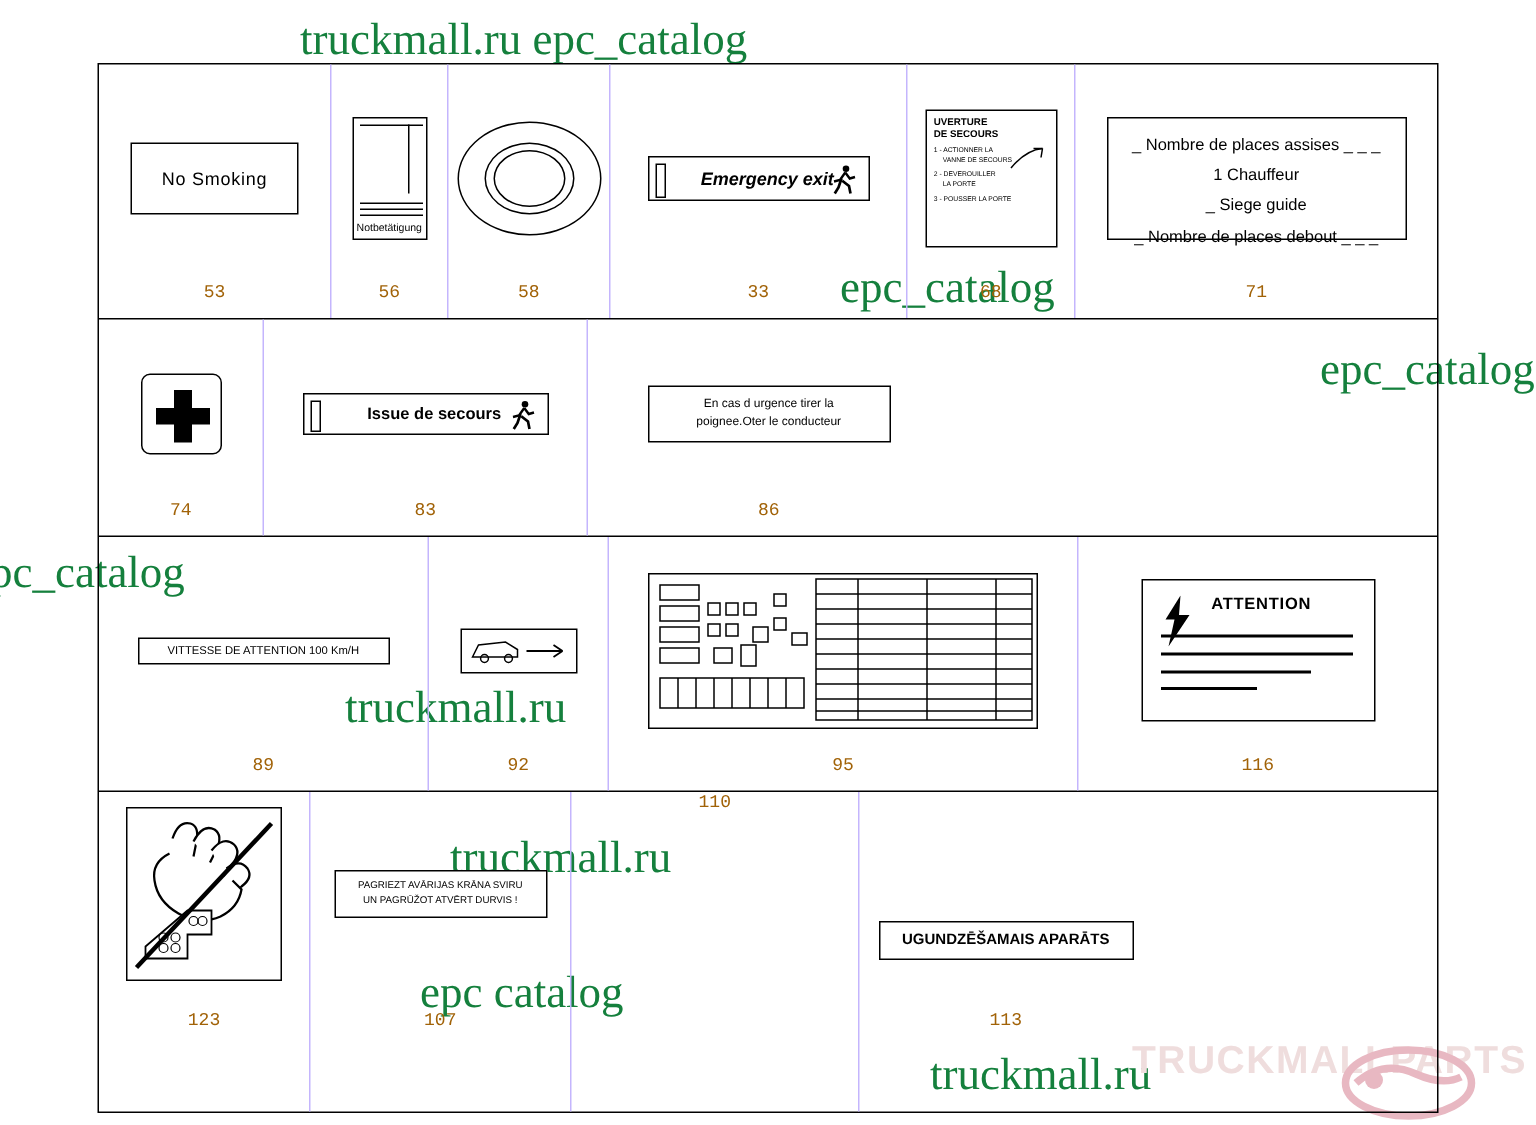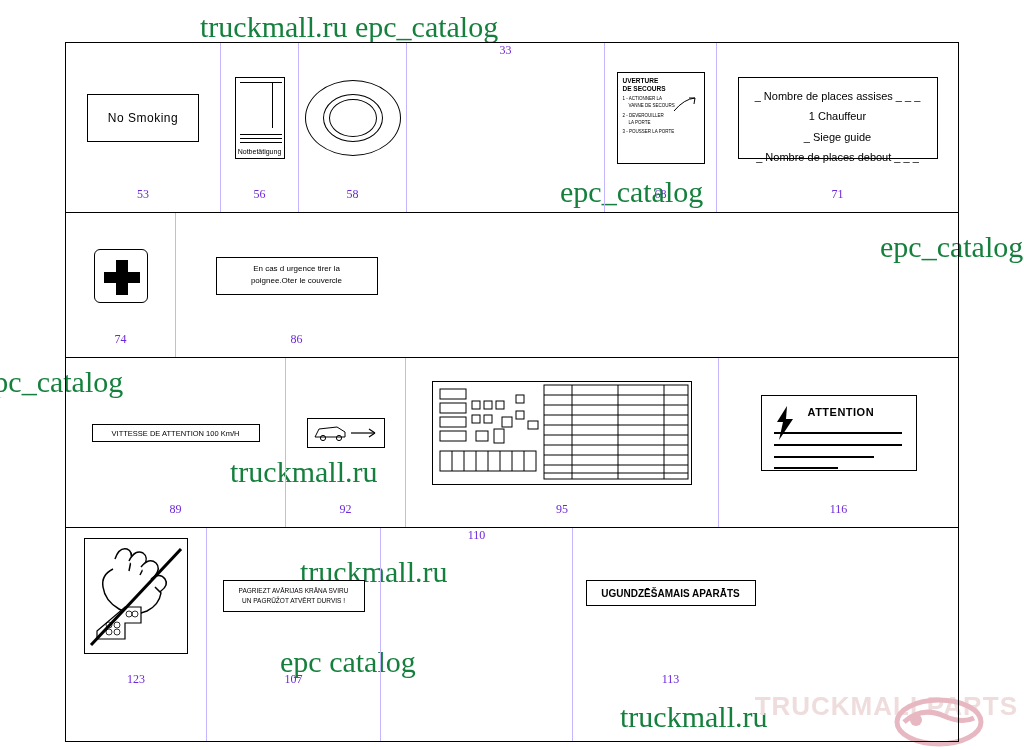--- a/index.html
+++ b/index.html
@@ -70,23 +70,23 @@
     flex:1 1 auto;
     display:flex;
     align-items:center;
     justify-content:center;
     width:100%;
     padding-top:6px;
     box-sizing:border-box;
   }
   .num{
     font-size:12px;
-    color:#6d28d9;
+    color:#a16207;
     padding-bottom:10px;
-    font-family:Liberation Serif, serif;
+    font-family:Liberation Mono, monospace;
   }
   .r4 .num{padding-bottom:54px;}
 
   
   .plate{
     border:1px solid #000;
     background:#fff;
     display:flex;
     align-items:center;
     justify-content:center;
@@ -157,21 +157,21 @@
   .p89 span{font-size:7.5px;}
 
   
   .p92{width:78px;height:30px;position:relative;}
   .p92 svg{display:block;}
 
   
   .p95{width:260px;height:104px;position:relative;background:#fff;}
 
   
-  .p101{width:156px;height:76px;position:relative;display:block;text-align:right;}
+  .p101{width:156px;height:95px;position:relative;display:block;text-align:right;}
   .p101 .title{position:absolute;left:46px;top:10px;font-size:11px;font-weight:bold;letter-spacing:.5px;}
   .p101 .bolt{position:absolute;left:12px;top:10px;}
   .p101 .ln{position:absolute;height:1.5px;background:#000;}
 
   
   .p104{width:104px;height:116px;position:relative;background:#fff;}
 
   
   .p107{width:142px;height:32px;display:block;padding:5px 3px;text-align:center;}
   .p107 div{font-size:6.5px;line-height:1.6;}
@@ -240,20 +240,33 @@
         <div class="p58">
           <div class="o o1"></div>
           <div class="o o2"></div>
           <div class="o o3"></div>
         </div>
       </div>
       <div class="num">58</div>
     </div>
 
     <div class="cell" style="width:198px">
+      <div class="art">
+        <div class="plate p62">
+          <div class="bar"></div>
+          <span class="txt">Emergency exit</span>
+          <svg class="man" width="22" height="22" viewBox="0 0 22 22">
+            <circle cx="13" cy="3.5" r="2.2" fill="#000"></circle>
+            <path d="M12.5 6 L9 11 L5 12" stroke="#000" stroke-width="1.6" fill="none"></path>
+            <path d="M12.5 6 L15.5 10 L19 9" stroke="#000" stroke-width="1.6" fill="none"></path>
+            <path d="M10 10 L8 16 L5.5 20" stroke="#000" stroke-width="1.8" fill="none"></path>
+            <path d="M10.5 11.5 L15 15 L16 20" stroke="#000" stroke-width="1.8" fill="none"></path>
+          </svg>
+        </div>
+      </div>
       <div class="num">33</div>
     </div>
 
     <div class="cell" style="width:112px">
       <div class="art">
         <div class="plate p68">
           <div class="h">UVERTURE</div>
           <div class="h">DE SECOURS</div>
           <svg class="arrow" width="26" height="20" viewBox="0 0 26 20">
             <path d="M2 16 Q12 4 23 3" stroke="#000" stroke-width="1" fill="none"></path>
@@ -289,26 +302,42 @@
         <div class="plate p74">
           <div class="hbar"></div>
           <div class="vbar"></div>
         </div>
       </div>
       <div class="num">74</div>
     </div>
 
 
 
+    <div class="cell" style="width:216px">
+      <div class="art">
+        <div class="plate p83">
+          <div class="bar"></div>
+          <span class="txt">Issue de secours</span>
+          <svg class="man" width="22" height="22" viewBox="0 0 22 22">
+            <circle cx="13" cy="3.5" r="2.2" fill="#000"></circle>
+            <path d="M12.5 6 L9 11 L5 12" stroke="#000" stroke-width="1.6" fill="none"></path>
+            <path d="M12.5 6 L15.5 10 L19 9" stroke="#000" stroke-width="1.6" fill="none"></path>
+            <path d="M10 10 L8 16 L5.5 20" stroke="#000" stroke-width="1.8" fill="none"></path>
+            <path d="M10.5 11.5 L15 15 L16 20" stroke="#000" stroke-width="1.8" fill="none"></path>
+          </svg>
+        </div>
+      </div>
+      <div class="num">83</div>
+    </div>
 
     <div class="cell" style="width:241px">
       <div class="art">
         <div class="plate p86">
           <div>En cas d urgence tirer la</div>
-          <div>poignee.Oter le couvercle</div>
+          <div>poignee.Oter le conducteur</div>
         </div>
       </div>
       <div class="num">86</div>
     </div>
   </div>
 
   <div class="row r3">
 
     <div class="cell" style="width:220px">
       <div class="art">
@@ -440,21 +469,21 @@
       </div>
       <div class="num">107</div>
     </div>
 
     <div class="cell" style="width:192px">
       <div class="num">110</div>
     </div>
 
 
     <div class="cell" style="width:195px">
-      <div class="art" style="align-items:flex-start;padding-top:52px">
+      <div class="art" style="align-items:center;padding-top:52px">
         <div class="plate p113">
           <span>UGUNDZĒŠAMAIS APARĀTS</span>
         </div>
       </div>
       <div class="num">113</div>
     </div>
   </div>
 
 </div>
 

